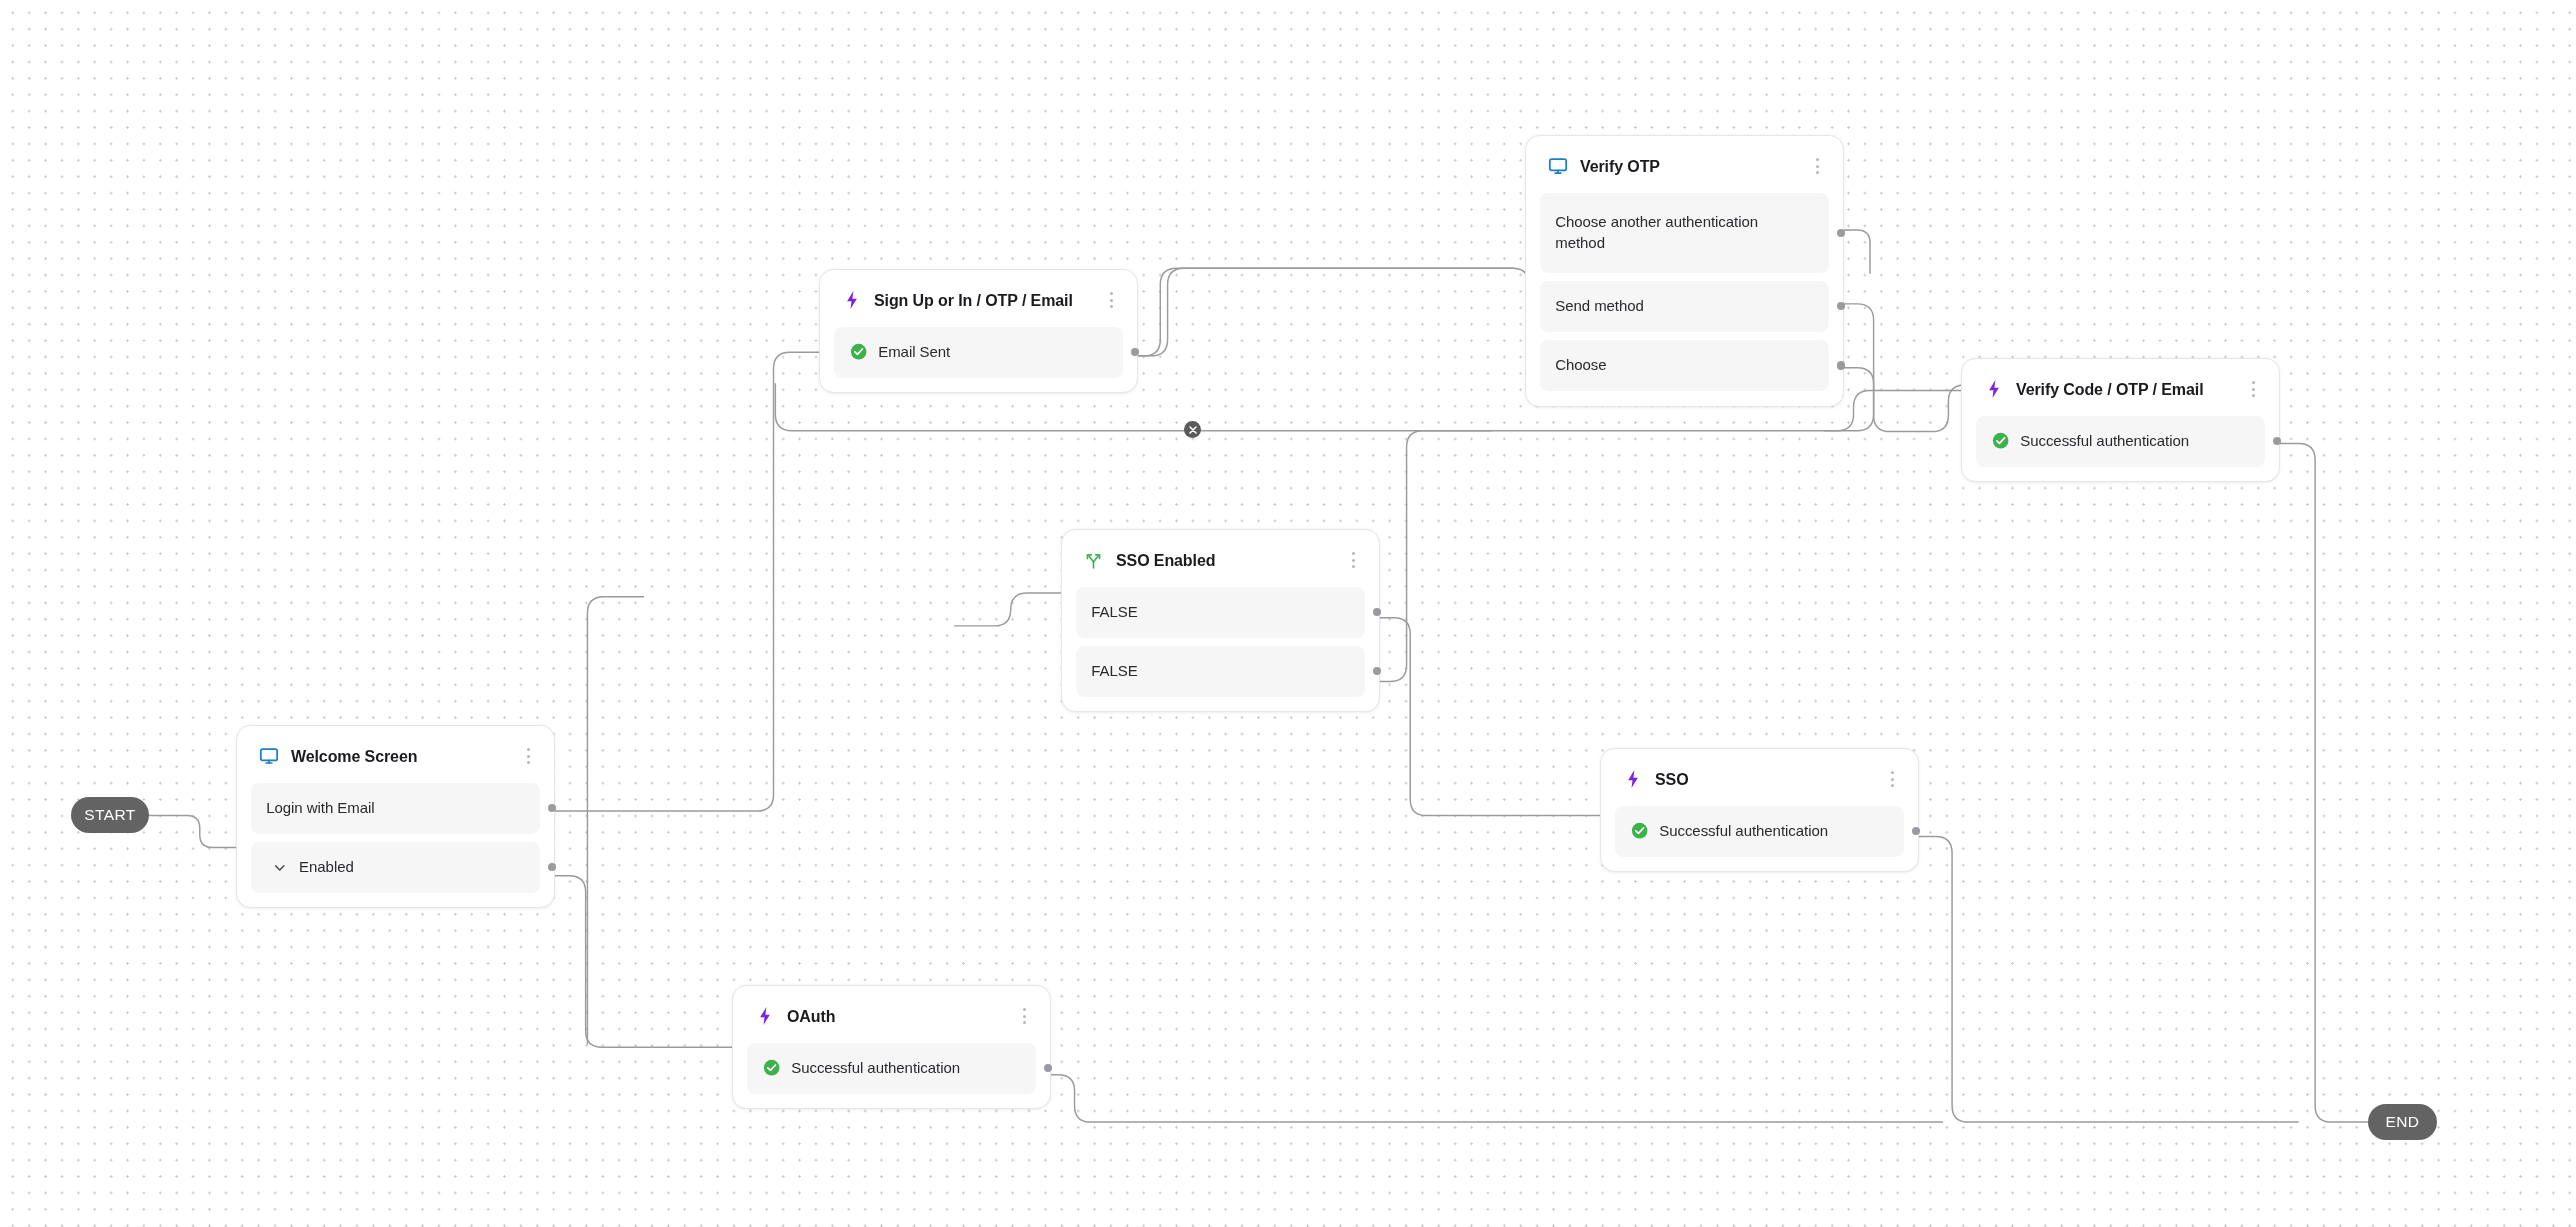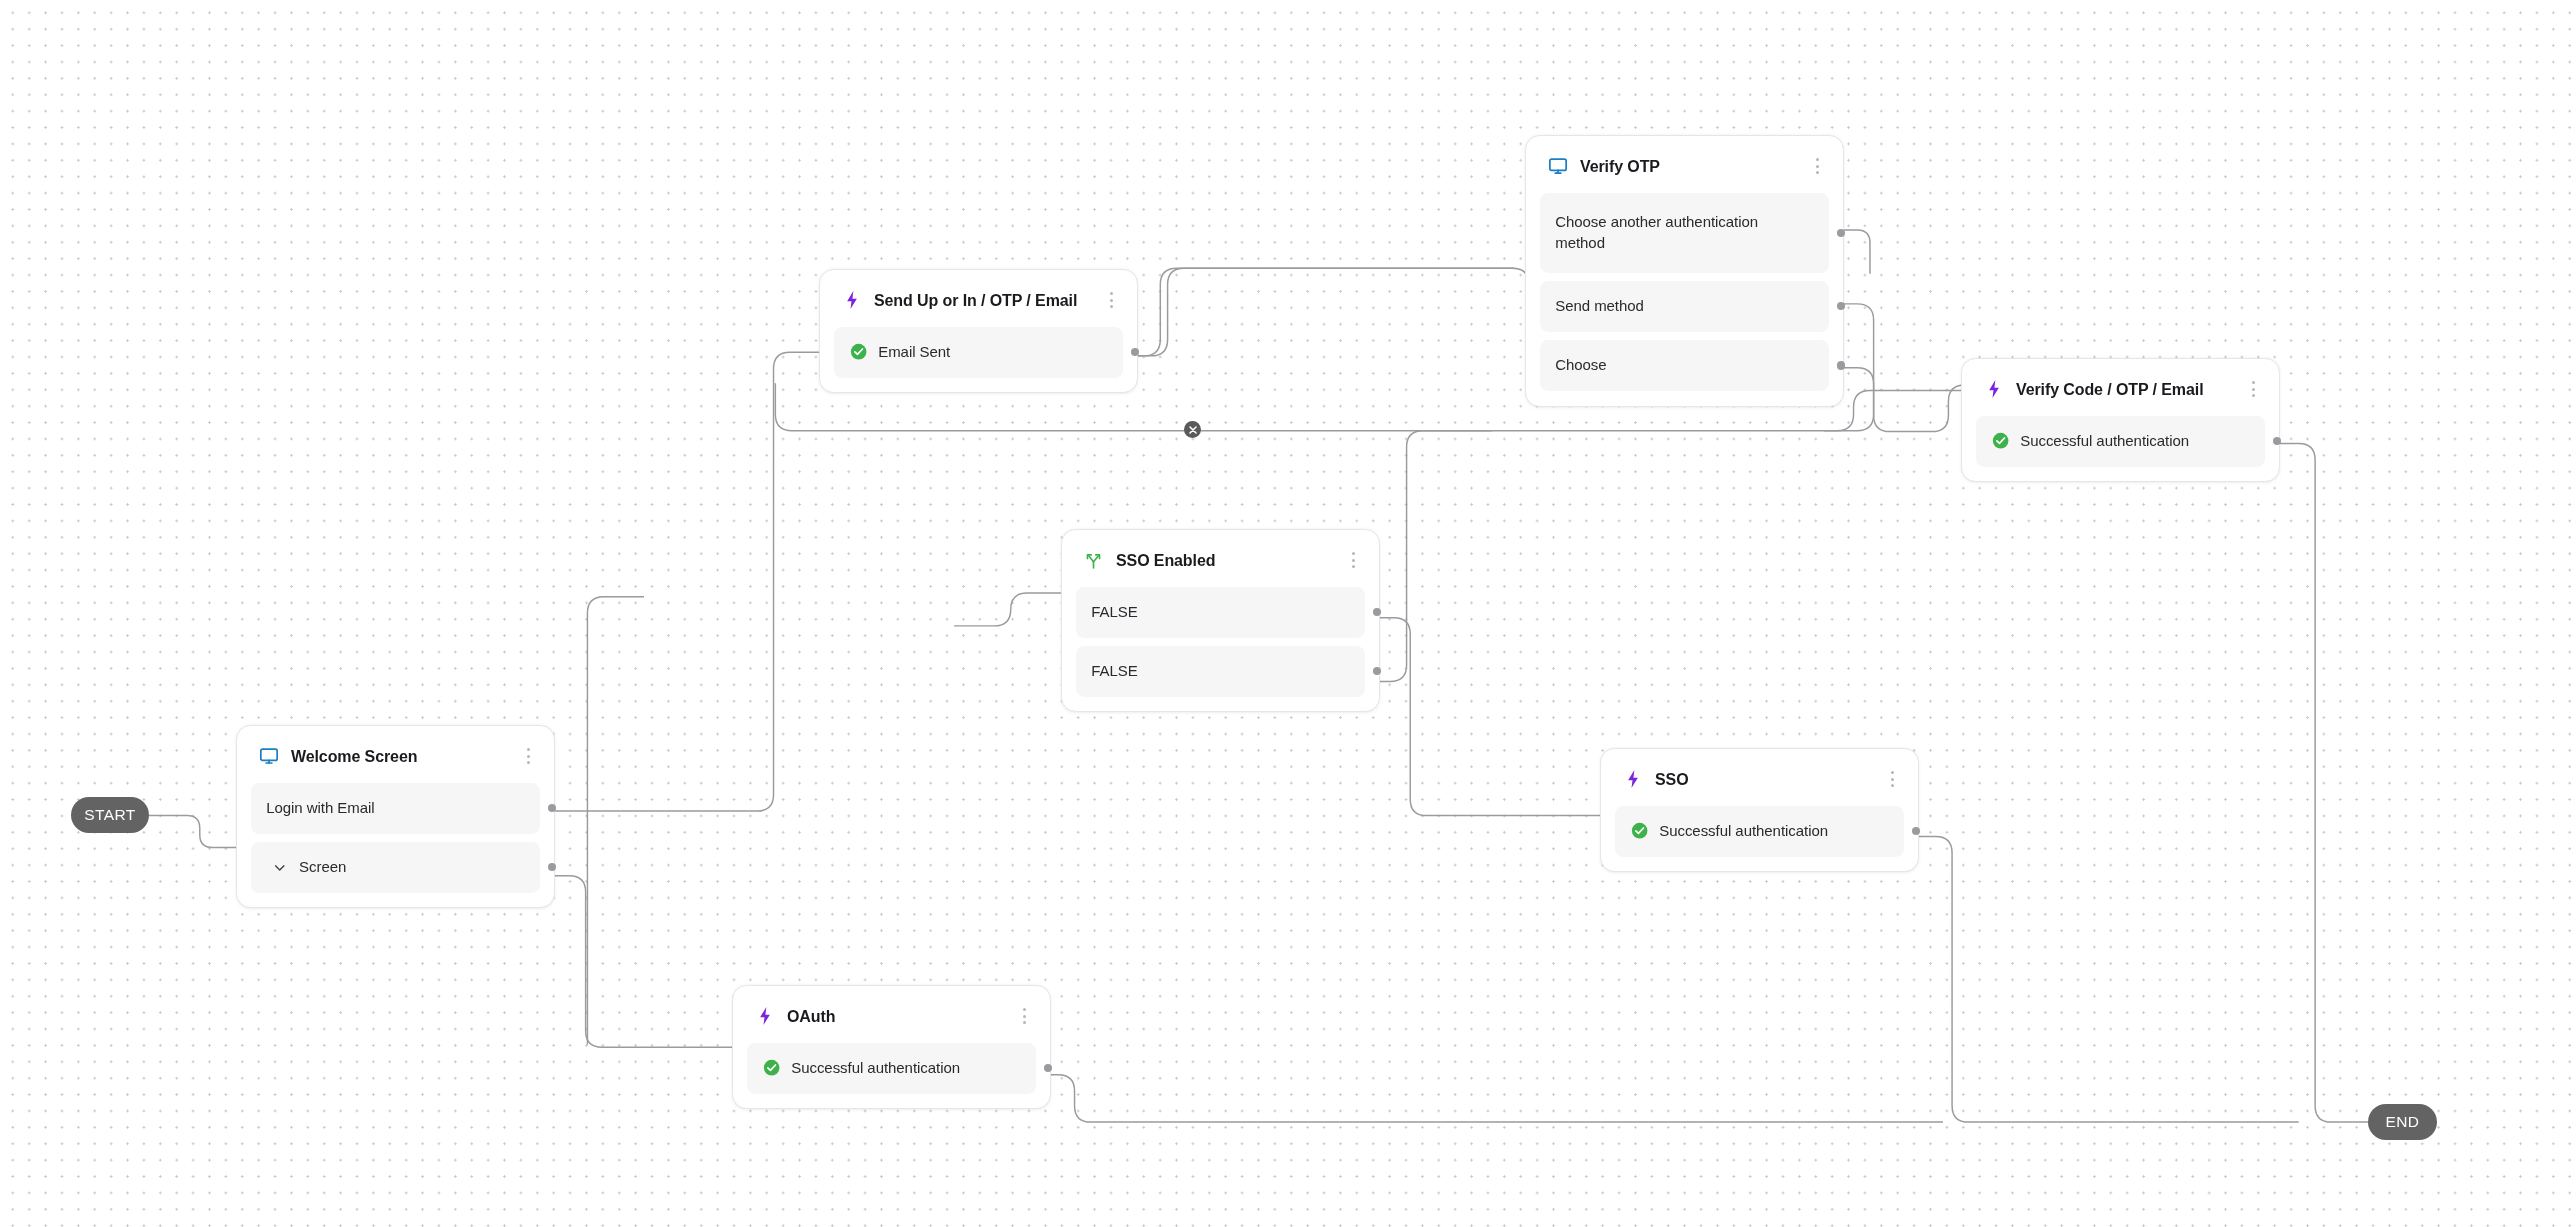--- a/index.html
+++ b/index.html
@@ -252,34 +252,34 @@
       <div class="node-row">
         <span class="row-label">Login with Email</span>
         <span class="port"></span>
       </div>
       <div class="node-row">
         <span class="row-chevron">
           <svg width="15.5" height="15.5" viewBox="0 0 24 24" fill="none">
             <path d="M5.5 9 L12 15.4 L18.5 9" stroke="#3a3a3f" stroke-width="2" stroke-linecap="round" stroke-linejoin="round"></path>
           </svg>
         </span>
-        <span class="row-label">Screen</span>
+        <span class="row-label">Enabled</span>
         <span class="port"></span>
       </div>
     </div>
   </div>
 
   <div class="node" style="left:819px; top:269px; width:319px;">
     <div class="node-header">
       <span class="node-icon">
         <svg width="18" height="20" viewBox="0 0 16 24" fill="none">
           <path d="M9.6 1.2 L2.2 13.4 H7.4 L6.2 22.8 L13.8 10.4 H8.5 Z" fill="#7c23e0"></path>
         </svg>
       </span>
-      <span class="node-title">Send Up or In / OTP / Email</span>
+      <span class="node-title">Sign Up or In / OTP / Email</span>
       <span class="node-menu">
         <i></i>
           <i></i>
           <i></i>
       </span>
     </div>
     <div class="node-rows">
       <div class="node-row">
         <span class="row-icon">
           <svg width="17.3" height="17.3" viewBox="0 0 20 20">

